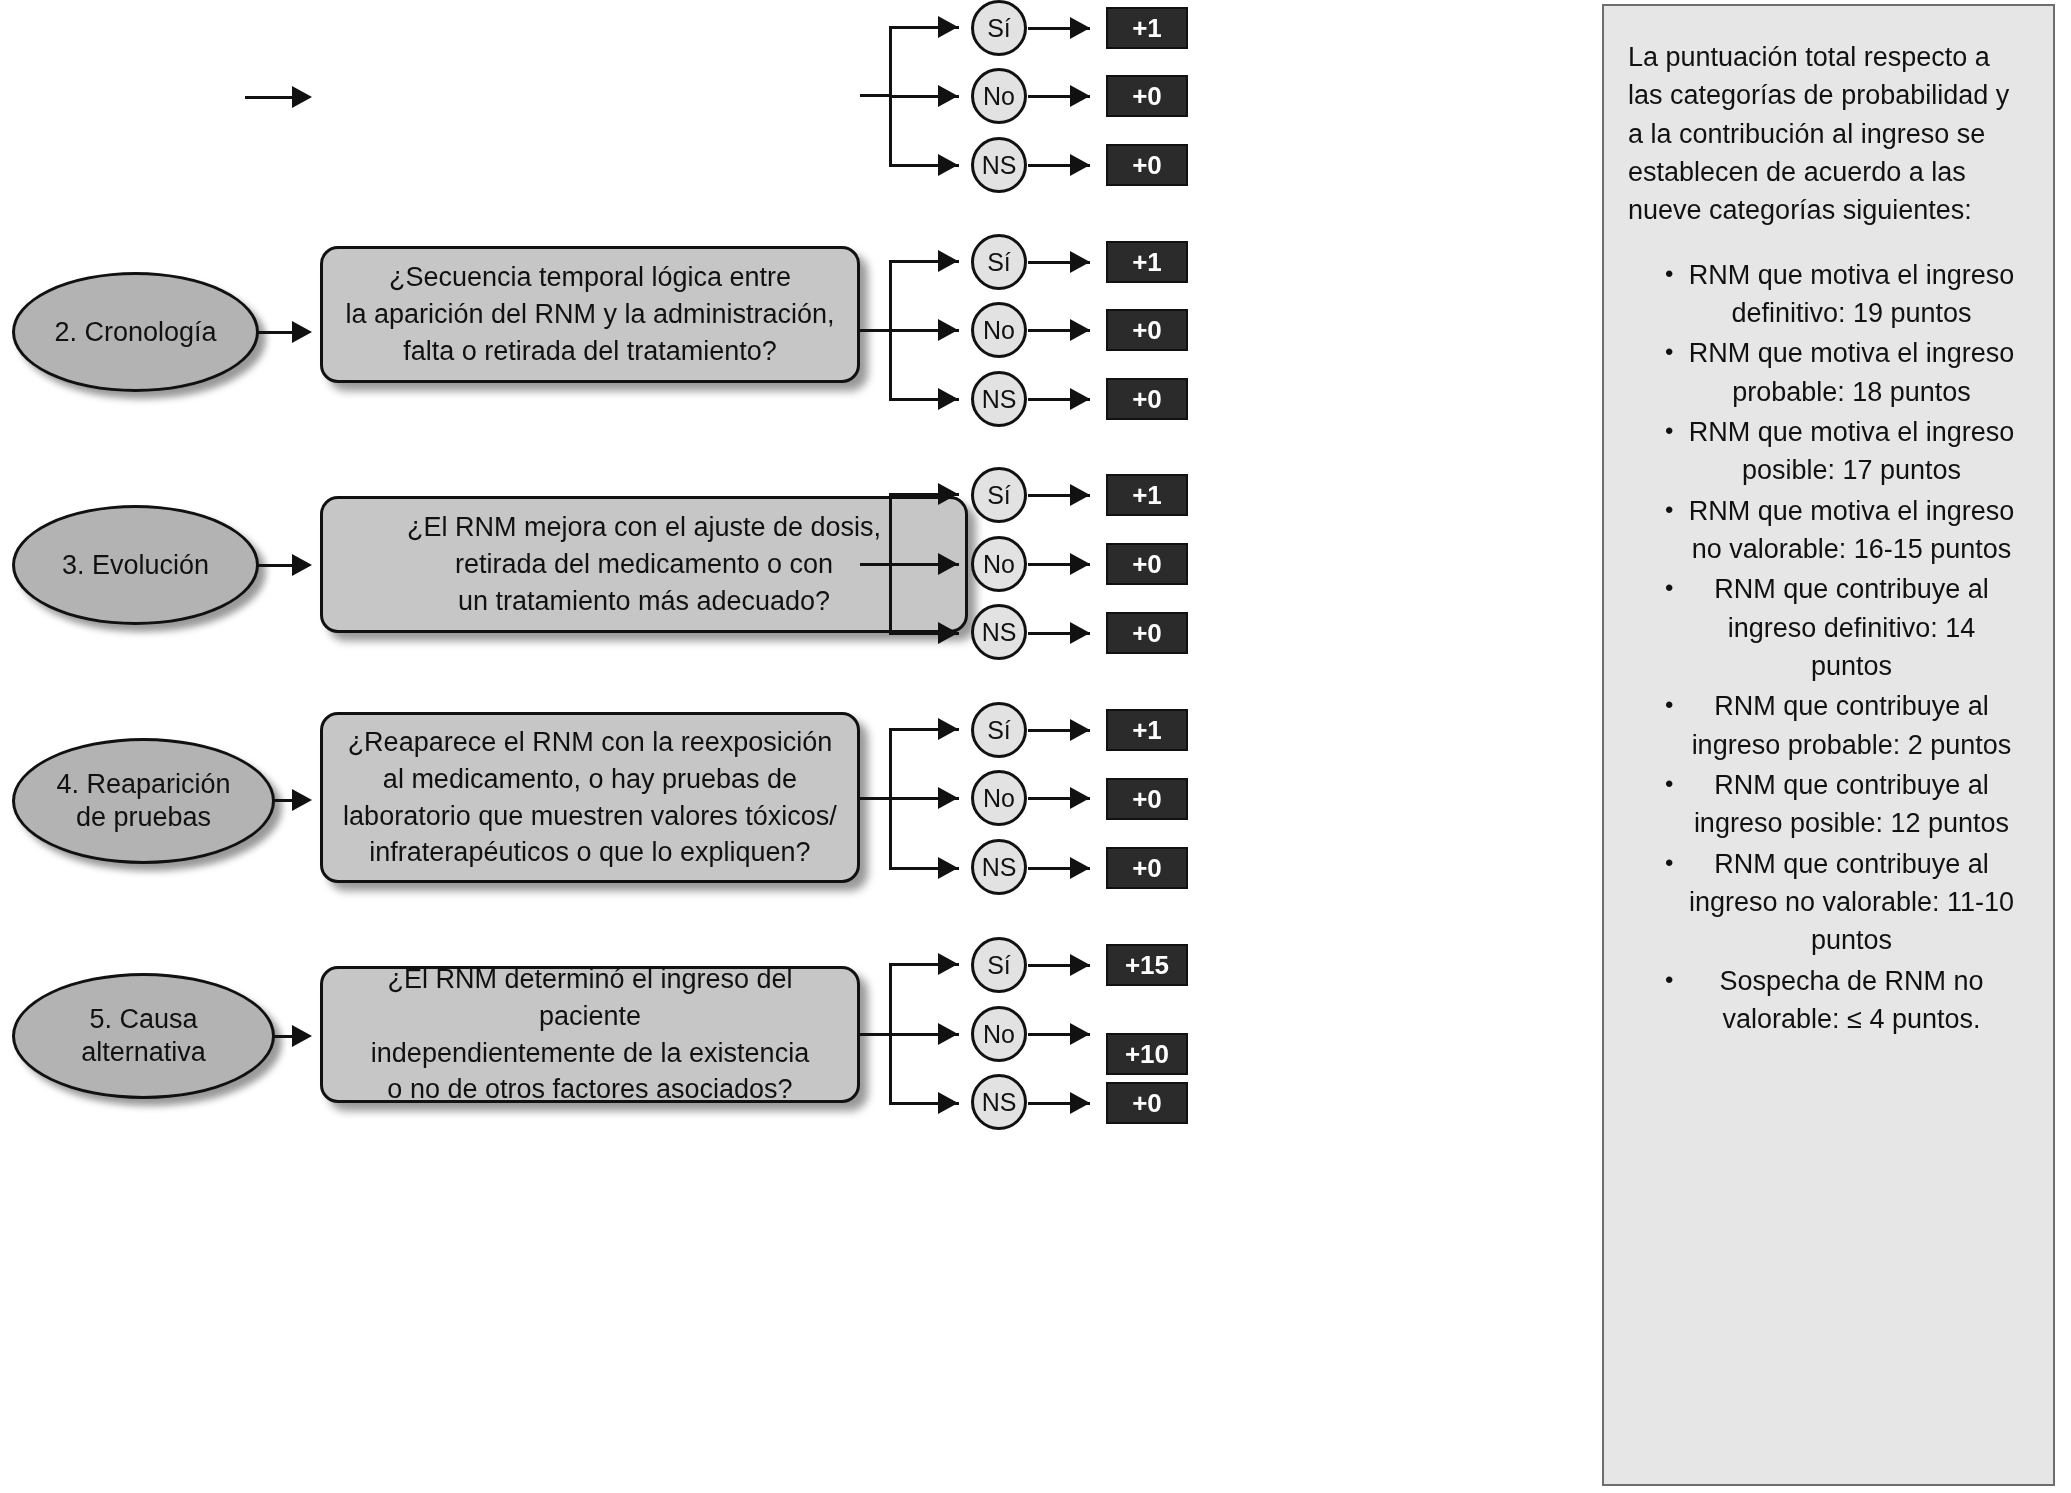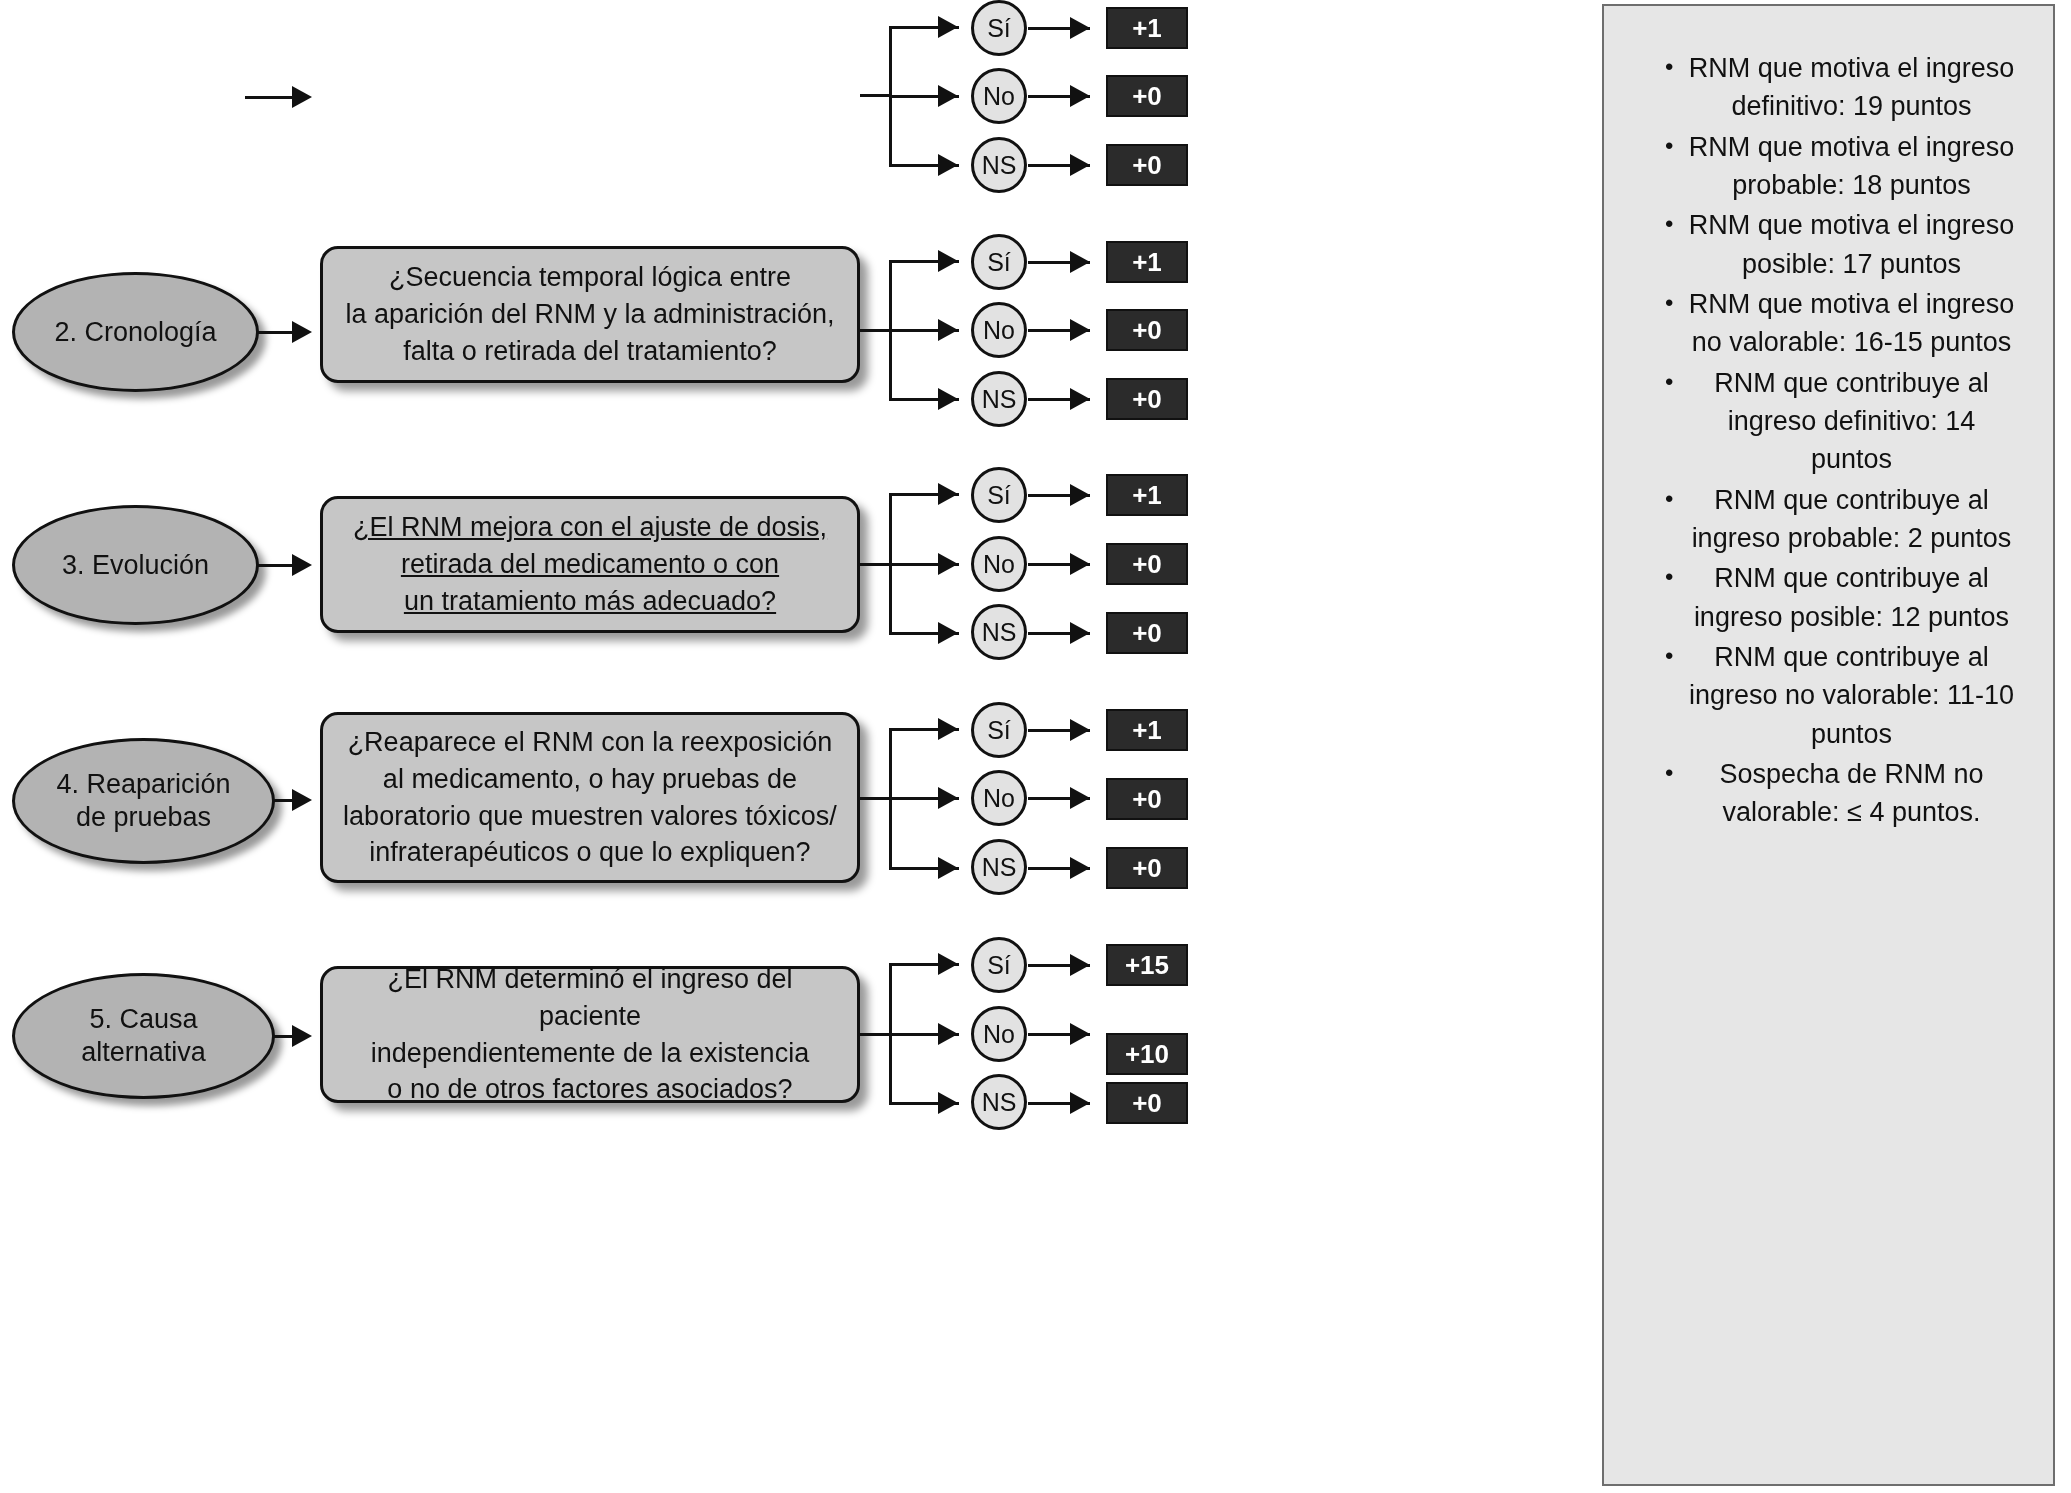--- a/index.html
+++ b/index.html
@@ -252,21 +252,21 @@
   <div class="score-chip" style="left:1106px; top:378px; width:82px;">
     <span class="score-label">+0</span>
   </div>
 
   <div class="stage-ellipse" style="left:12px; top:505px; width:247px; height:120px;">
     <span class="stage-label">3. Evolución</span>
   </div>
   <div class="hline" style="left:258px; top:564px; width:38px;"></div>
   <div class="arrow-head" style="left:292px; top:554px;"></div>
 
-  <div class="question-box" style="left:320px; top:496px; width:540px; height:137px;text-decoration:underline;">
+  <div class="question-box" style="left:320px; top:496px; width:648px; height:137px;">
     <span class="q-text">¿El RNM mejora con el ajuste de dosis,
 retirada del medicamento o con
 un tratamiento más adecuado?</span>
   </div>
 
   <div class="hline" style="left:860px; top:563px; width:30px;"></div>
   <div class="vline" style="left:889px; top:494px; height:139px;"></div>
   <div class="hline" style="left:889px; top:493px; width:70px;"></div>
   <div class="arrow-head" style="left:938px; top:483px;"></div>
   <div class="hline" style="left:889px; top:563px; width:70px;"></div>
@@ -394,20 +394,21 @@
     <span class="score-label">+15</span>
   </div>
   <div class="score-chip" style="left:1106px; top:1013px; width:82px;margin-top:20px;">
     <span class="score-label">+10</span>
   </div>
   <div class="score-chip" style="left:1106px; top:1082px; width:82px;">
     <span class="score-label">+0</span>
   </div>
 
   <div id="notes-panel">
+    <p class="notes-intro">La puntuación total respecto a las categorías de probabilidad y a la contribución al ingreso se establecen de acuerdo a las nueve categorías siguientes:</p>
     <ul>
       <li>RNM que motiva el ingreso definitivo: 19 puntos</li>
       <li>RNM que motiva el ingreso probable: 18 puntos</li>
       <li>RNM que motiva el ingreso posible: 17 puntos</li>
       <li>RNM que motiva el ingreso no valorable: 16-15 puntos</li>
       <li>RNM que contribuye al ingreso definitivo: 14 puntos</li>
       <li>RNM que contribuye al ingreso probable: 2 puntos</li>
       <li>RNM que contribuye al ingreso posible: 12 puntos</li>
       <li>RNM que contribuye al ingreso no valorable: 11-10 puntos</li>
       <li>Sospecha de RNM no valorable: ≤ 4 puntos.</li>

